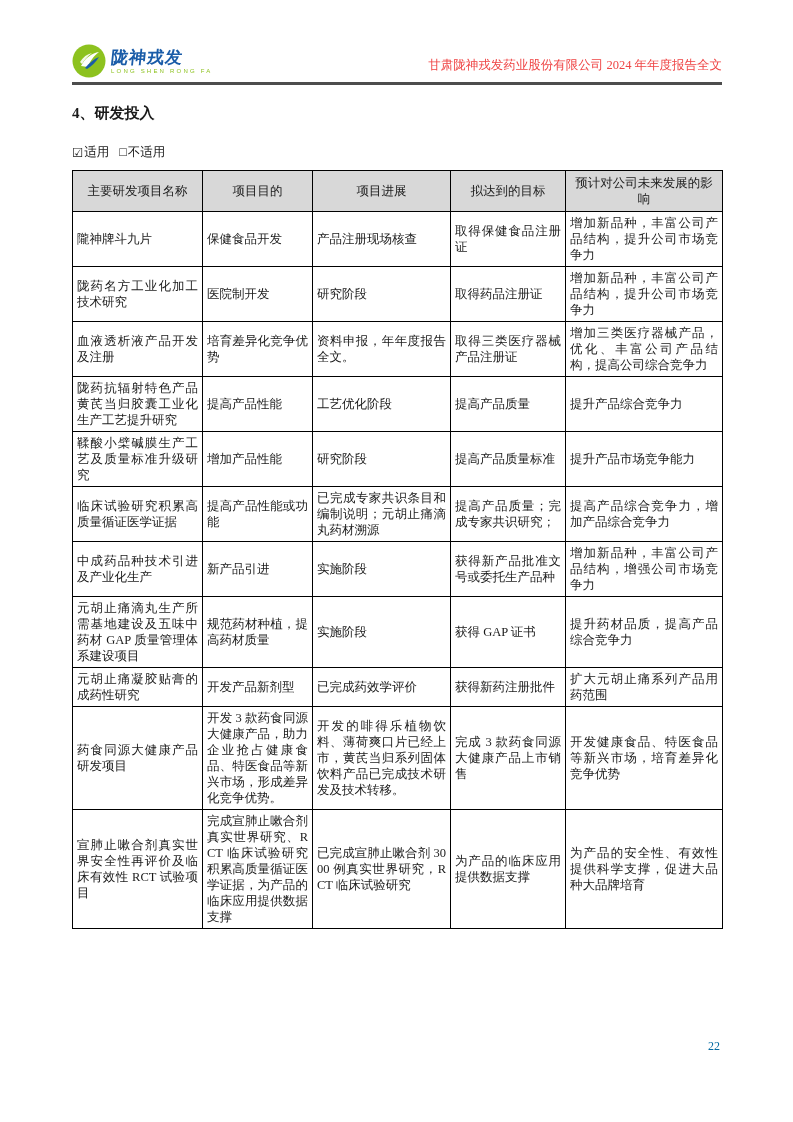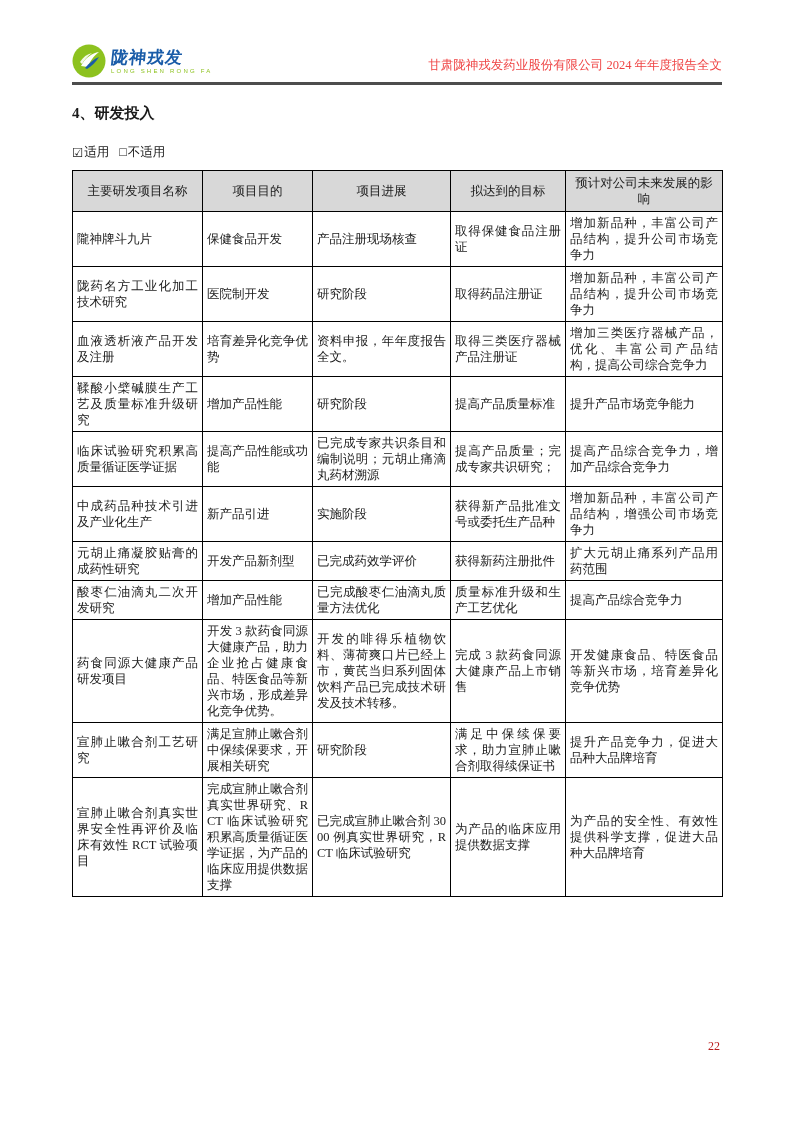--- a/index.html
+++ b/index.html
@@ -56,21 +56,21 @@
   table.rd th{
     background:#d8d8d8;
     font-weight:normal;text-align:center;
     height:34px;
   }
   table.rd td{text-align:justify;text-justify:inter-character;}
 
   
   .page-num{
     position:absolute;top:1039px;right:73px;
-    font-size:12px;color:#b91c1c;
+    font-size:12px;color:#0369a1;
   }
 </style>
 </head>
 <body>
 
 <div class="page">
   <div class="content">
 
     <div class="hdr">
       <div class="logo">
@@ -137,20 +137,27 @@
     <td>增加新品种，丰富公司产品结构，提升公司市场竞争力</td>
   </tr>
           <tr>
     <td>血液透析液产品开发及注册</td>
     <td>培育差异化竞争优势</td>
     <td>资料申报，年年度报告全文。</td>
     <td>取得三类医疗器械产品注册证</td>
     <td>增加三类医疗器械产品，优化、丰富公司产品结构，提高公司综合竞争力</td>
   </tr>
           <tr>
+    <td>陇药抗辐射特色产品黄芪当归胶囊工业化生产工艺提升研究</td>
+    <td>提高产品性能</td>
+    <td>工艺优化阶段</td>
+    <td>提高产品质量</td>
+    <td>提升产品综合竞争力</td>
+  </tr>
+          <tr>
     <td>鞣酸小檗碱膜生产工艺及质量标准升级研究</td>
     <td>增加产品性能</td>
     <td>研究阶段</td>
     <td>提高产品质量标准</td>
     <td>提升产品市场竞争能力</td>
   </tr>
           <tr>
     <td>临床试验研究积累高质量循证医学证据</td>
     <td>提高产品性能或功能</td>
     <td>已完成专家共识条目和编制说明；元胡止痛滴丸药材溯源</td>
@@ -158,48 +165,41 @@
     <td>提高产品综合竞争力，增加产品综合竞争力</td>
   </tr>
           <tr>
     <td>中成药品种技术引进及产业化生产</td>
     <td>新产品引进</td>
     <td>实施阶段</td>
     <td>获得新产品批准文号或委托生产品种</td>
     <td>增加新品种，丰富公司产品结构，增强公司市场竞争力</td>
   </tr>
           <tr>
+    <td>元胡止痛滴丸生产所需基地建设及五味中药材 GAP 质量管理体系建设项目</td>
+    <td>规范药材种植，提高药材质量</td>
+    <td>实施阶段</td>
+    <td>获得 GAP 证书</td>
+    <td>提升药材品质，提高产品综合竞争力</td>
+  </tr>
+          <tr>
     <td>元胡止痛凝胶贴膏的成药性研究</td>
     <td>开发产品新剂型</td>
     <td>已完成药效学评价</td>
     <td>获得新药注册批件</td>
     <td>扩大元胡止痛系列产品用药范围</td>
   </tr>
           <tr>
-    <td>酸枣仁油滴丸二次开发研究</td>
-    <td>增加产品性能</td>
-    <td>已完成酸枣仁油滴丸质量方法优化</td>
-    <td>质量标准升级和生产工艺优化</td>
-    <td>提高产品综合竞争力</td>
-  </tr>
-          <tr>
     <td>药食同源大健康产品研发项目</td>
     <td>开发 3 款药食同源大健康产品，助力企业抢占健康食品、特医食品等新兴市场，形成差异化竞争优势。</td>
     <td>开发的啡得乐植物饮料、薄荷爽口片已经上市，黄芪当归系列固体饮料产品已完成技术研发及技术转移。</td>
     <td>完成 3 款药食同源大健康产品上市销售</td>
     <td>开发健康食品、特医食品等新兴市场，培育差异化竞争优势</td>
   </tr>
           <tr>
-    <td>宣肺止嗽合剂工艺研究</td>
-    <td>满足宣肺止嗽合剂中保续保要求，开展相关研究</td>
-    <td>研究阶段</td>
-    <td>满足中保续保要求，助力宣肺止嗽合剂取得续保证书</td>
-    <td>提升产品竞争力，促进大品种大品牌培育</td>
-  </tr>
-          <tr>
     <td>宣肺止嗽合剂真实世界安全性再评价及临床有效性 RCT 试验项目</td>
     <td>完成宣肺止嗽合剂真实世界研究、RCT 临床试验研究积累高质量循证医学证据，为产品的临床应用提供数据支撑</td>
     <td>已完成宣肺止嗽合剂 3000 例真实世界研究，RCT 临床试验研究</td>
     <td>为产品的临床应用提供数据支撑</td>
     <td>为产品的安全性、有效性提供科学支撑，促进大品种大品牌培育</td>
   </tr>
         </tbody>
     </table>
 
   </div>

